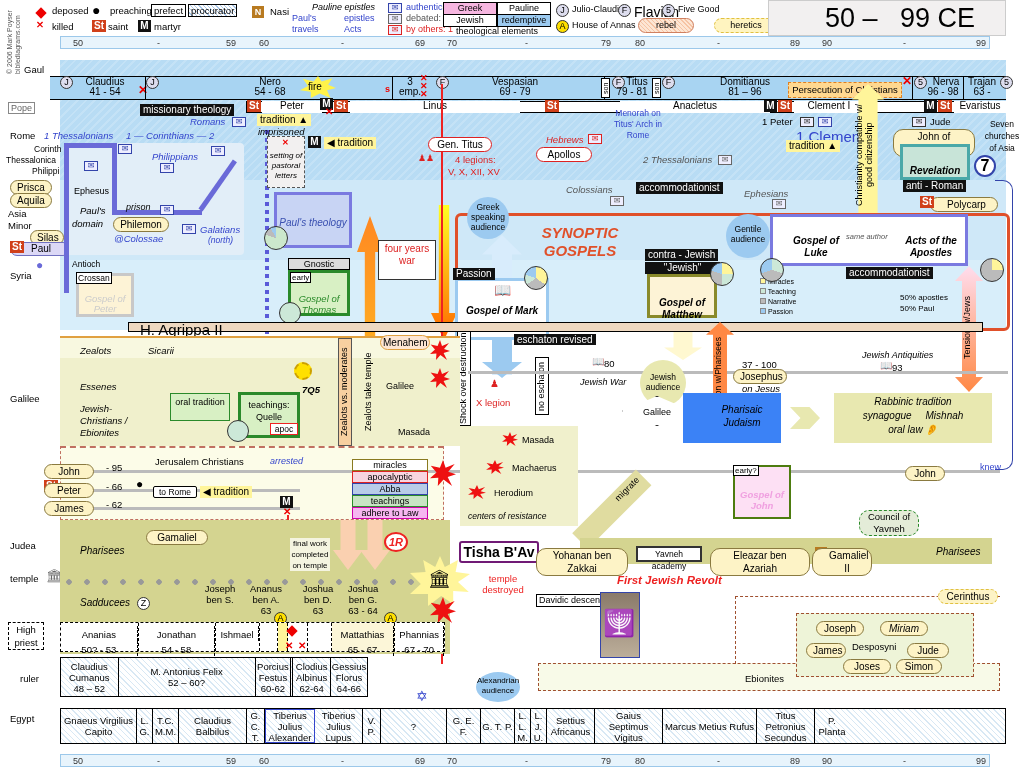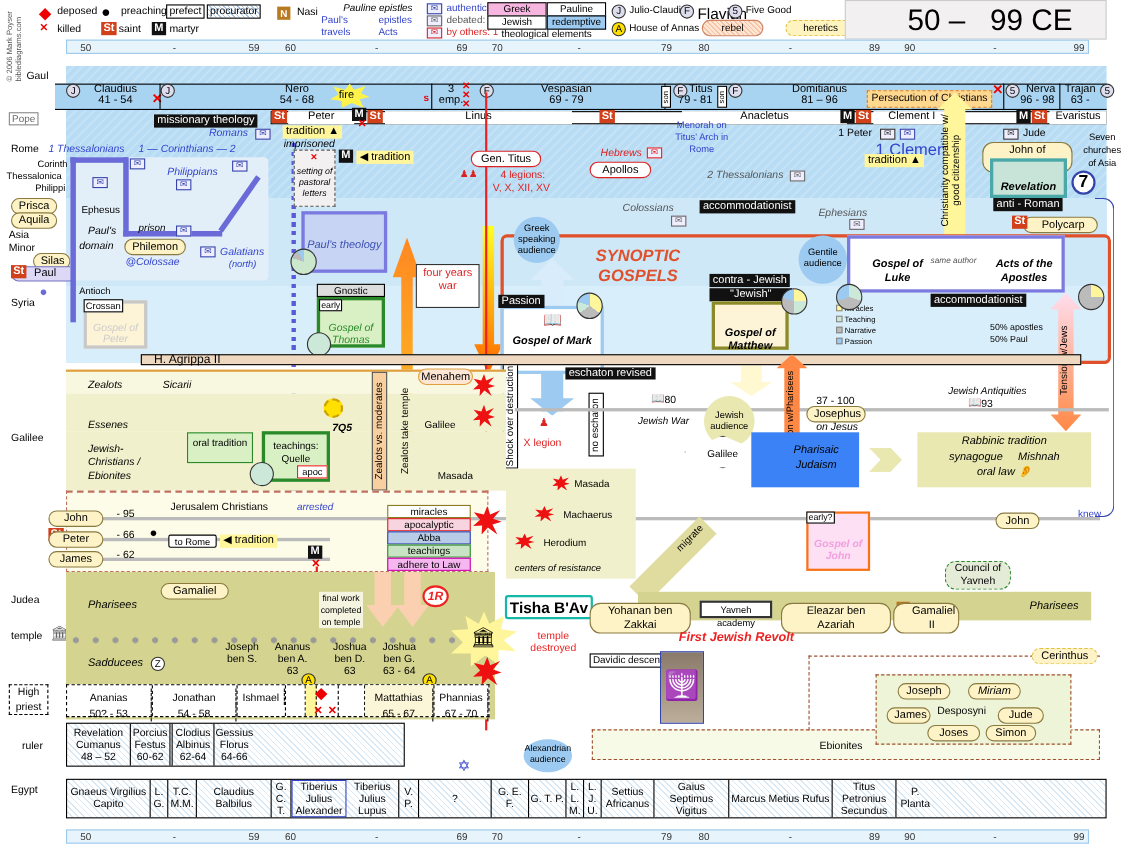--- a/index.html
+++ b/index.html
@@ -321,21 +321,21 @@
 <div class="blk" style="left:846px;top:267px">accommodationist</div>
 <div class="abs" style="left:760px;top:258px;width:24px;height:24px;border-radius:50%;border:1px solid #333;background:conic-gradient(#cce8d8 0 30%,#bbb 30% 70%,#9ccaf0 70%)"></div>
 <div class="abs" style="left:980px;top:258px;width:24px;height:24px;border-radius:50%;border:1px solid #333;background:conic-gradient(#fff59a 0 25%,#bbb 25%)"></div>
 <span class="abs" style="left:900px;top:293px;font-size:8px">50% apostles</span>
 <span class="abs" style="left:900px;top:304px;font-size:8px">50% Paul</span>
 
 <div class="abs" style="left:955px;top:266px;width:28px;height:126px;background:linear-gradient(#fde,#f84);clip-path:polygon(50% 0,100% 12%,75% 12%,75% 88%,100% 88%,50% 100%,0 88%,25% 88%,25% 12%,0 12%)"></div>
 <div class="abs" style="left:962px;top:292px;width:14px;height:70px;writing-mode:vertical-rl;transform:rotate(180deg);font-size:9px;text-align:center"><span>Tension w/Jews</span></div>
 
 <div class="abs" style="left:128px;top:322px;width:855px;height:10px;background:#eed8c0;border:1px solid #000"></div>
-<span class="abs" style="left:140px;top:321px;font-size:11px">H. Agrippa II</span>
+<span class="abs" style="left:140px;top:321px;font-size:15px">H. Agrippa II</span>
 
 <div class="abs" style="left:60px;top:336px;width:400px;height:22px;background:#f8f8e0;border-top:2px solid #e0a040"></div>
 <div class="abs" style="left:60px;top:358px;width:400px;height:34px;background:#f0f0cc"></div>
 <div class="abs" style="left:60px;top:392px;width:400px;height:54px;background:#f0f0cc"></div>
 <span class="lbl it" style="left:80px;top:345px">Zealots</span>
 <span class="lbl it" style="left:148px;top:345px">Sicarii</span>
 <span class="lbl it" style="left:80px;top:381px">Essenes</span>
 <span class="abs it" style="left:80px;top:403px;width:55px;font-size:9.5px;line-height:12px">Jewish-Christians / Ebionites</span>
 
 <div class="abs c" style="left:170px;top:393px;width:60px;height:28px;background:#d8f0c4;border:1px solid #2a8a2a;font-size:9px;line-height:11px;padding-top:3px"><span>oral tradition</span></div>
@@ -413,34 +413,34 @@
 <span class="lbl" style="left:522px;top:435px;font-size:9px">Masada</span>
 <div class="burst" style="left:486px;top:460px;width:18px;height:14px"></div>
 <span class="lbl" style="left:512px;top:463px;font-size:9px">Machaerus</span>
 <div class="burst" style="left:468px;top:485px;width:18px;height:14px"></div>
 <span class="lbl" style="left:494px;top:488px;font-size:9px">Herodium</span>
 <span class="lbl it" style="left:468px;top:511px;font-size:8.5px">centers of resistance</span>
 
 <div class="abs" style="left:580px;top:450px;width:90px;height:22px;background:#e0dca0;transform:rotate(-45deg);transform-origin:left;top:530px"></div>
 <span class="lbl" style="left:612px;top:484px;font-size:9px;transform:rotate(-45deg)">migrate</span>
 
-<div class="abs c" style="left:733px;top:465px;width:58px;height:54px;background:#fde0f4;border:2px solid #f97316;color:#f0a0e0;font-size:9.5px;font-weight:bold;font-style:italic;padding-top:22px;line-height:11px"><span>Gospel of John</span></div>
+<div class="abs c" style="left:733px;top:465px;width:58px;height:54px;background:#fde0f4;border:2px solid #4d7c0f;color:#f0a0e0;font-size:9.5px;font-weight:bold;font-style:italic;padding-top:22px;line-height:11px"><span>Gospel of John</span></div>
 <span class="lbl" style="left:733px;top:465px;background:#fff;border:1px solid #000;font-size:8px;padding:0 1px">early?</span>
 <div class="pill" style="left:905px;top:466px;width:40px"><span>John</span></div>
 <div class="abs c" style="left:859px;top:510px;width:60px;height:26px;background:#e4ecd8;border:1px dashed #2a8a2a;border-radius:10px;font-size:9.5px;line-height:12px"><span>Council of Yavneh</span></div>
 
 <div class="abs" style="left:60px;top:520px;width:390px;height:134px;background:#d4d490"></div>
 <div class="abs" style="left:580px;top:538px;width:412px;height:26px;background:#d4d490"></div>
 <div class="pill" style="left:146px;top:530px;width:62px"><span>Gamaliel</span></div>
 <span class="lbl it" style="left:80px;top:545px;font-size:10px">Pharisees</span>
 <span class="abs c" style="left:290px;top:538px;width:40px;font-size:8px;line-height:11px;background:#f4f4e0">final work completed on temple</span>
 <div class="abs" style="left:333px;top:520px;width:30px;height:50px;background:#fad0b0;clip-path:polygon(25% 0,75% 0,75% 60%,100% 60%,50% 100%,0 60%,25% 60%)"></div>
 <div class="abs" style="left:360px;top:520px;width:30px;height:50px;background:#fad0b0;clip-path:polygon(25% 0,75% 0,75% 60%,100% 60%,50% 100%,0 60%,25% 60%)"></div>
 <div class="abs c" style="left:384px;top:532px;width:24px;height:20px;border:2px solid #e22;border-radius:50%;background:#fff;color:#e22;font-size:11px;font-weight:bold;font-style:italic;line-height:16px"><span>1R</span></div>
-<div class="abs c" style="left:459px;top:541px;width:80px;height:22px;background:#fff;border:2px solid #14b8a6;border-radius:3px;font-size:14px;font-weight:bold;line-height:18px"><span>Tisha B'Av</span></div>
+<div class="abs c" style="left:459px;top:541px;width:80px;height:22px;background:#fff;border:2px solid #701a75;border-radius:3px;font-size:14px;font-weight:bold;line-height:18px"><span>Tisha B'Av</span></div>
 <div class="pill" style="left:536px;top:548px;width:92px"><span>Yohanan ben Zakkai</span></div>
 <div class="abs c" style="left:636px;top:546px;width:66px;height:16px;background:#fff;border:2px solid #333;font-size:8.5px;line-height:12px"><span>Yavneh academy</span></div>
 <div class="pill" style="left:710px;top:548px;width:100px"><span>Eleazar ben Azariah</span></div>
 <span class="abs" style="left:815px;top:547px;width:12px;height:12px;background:#b87a20;color:#fff;font-size:9px;font-weight:bold;text-align:center;line-height:12px">N</span>
 <div class="pill" style="left:812px;top:548px;width:60px;padding-left:16px"><span>Gamaliel II</span></div>
 <span class="lbl it" style="left:936px;top:546px;font-size:10px">Pharisees</span>
 
 <div class="abs" style="left:60px;top:578px;width:380px;height:8px;background:radial-gradient(circle,#999 2.5px,transparent 3px) 0 0/18px 8px"></div>
 <div class="abs" style="left:410px;top:556px;width:60px;height:50px;background:#fff59a;clip-path:polygon(50% 0,58% 22%,80% 8%,76% 32%,100% 36%,80% 52%,98% 72%,72% 70%,72% 96%,52% 80%,30% 100%,30% 76%,0 76%,18% 56%,0 34%,26% 32%,22% 8%,42% 22%)"></div>
 <span class="abs" style="left:428px;top:568px;font-size:18px">🏛</span>
@@ -512,22 +512,26 @@
 <div class="pill" style="left:816px;top:621px;width:48px"><span>Joseph</span></div>
 <div class="pill it" style="left:880px;top:621px;width:48px"><span>Miriam</span></div>
 <div class="pill" style="left:806px;top:643px;width:40px"><span>James</span></div>
 <span class="lbl" style="left:852px;top:641px;font-size:9.5px">Desposyni</span>
 <div class="pill" style="left:907px;top:643px;width:42px"><span>Jude</span></div>
 <div class="pill" style="left:843px;top:659px;width:48px"><span>Joses</span></div>
 <div class="pill" style="left:896px;top:659px;width:46px"><span>Simon</span></div>
 
 <div class="tbl" style="left:60px;top:657px;width:308px;height:40px">
   <div style="width:58px;flex-direction:column">
-      <span>Revelation Cumanus</span>
+      <span>Claudius Cumanus</span>
       <span>48 – 52</span>
+    </div>
+  <div style="width:138px;flex-direction:column">
+      <span>M. Antonius Felix</span>
+      <span>52 – 60?</span>
     </div>
   <div style="width:38px;flex-direction:column;border-right:3px double #000">
       <span>Porcius Festus</span>
       <span>60-62</span>
     </div>
   <div style="width:38px;flex-direction:column">
       <span>Clodius Albinus</span>
       <span>62-64</span>
     </div>
   <div style="width:36px;flex-direction:column;border-right:none">

